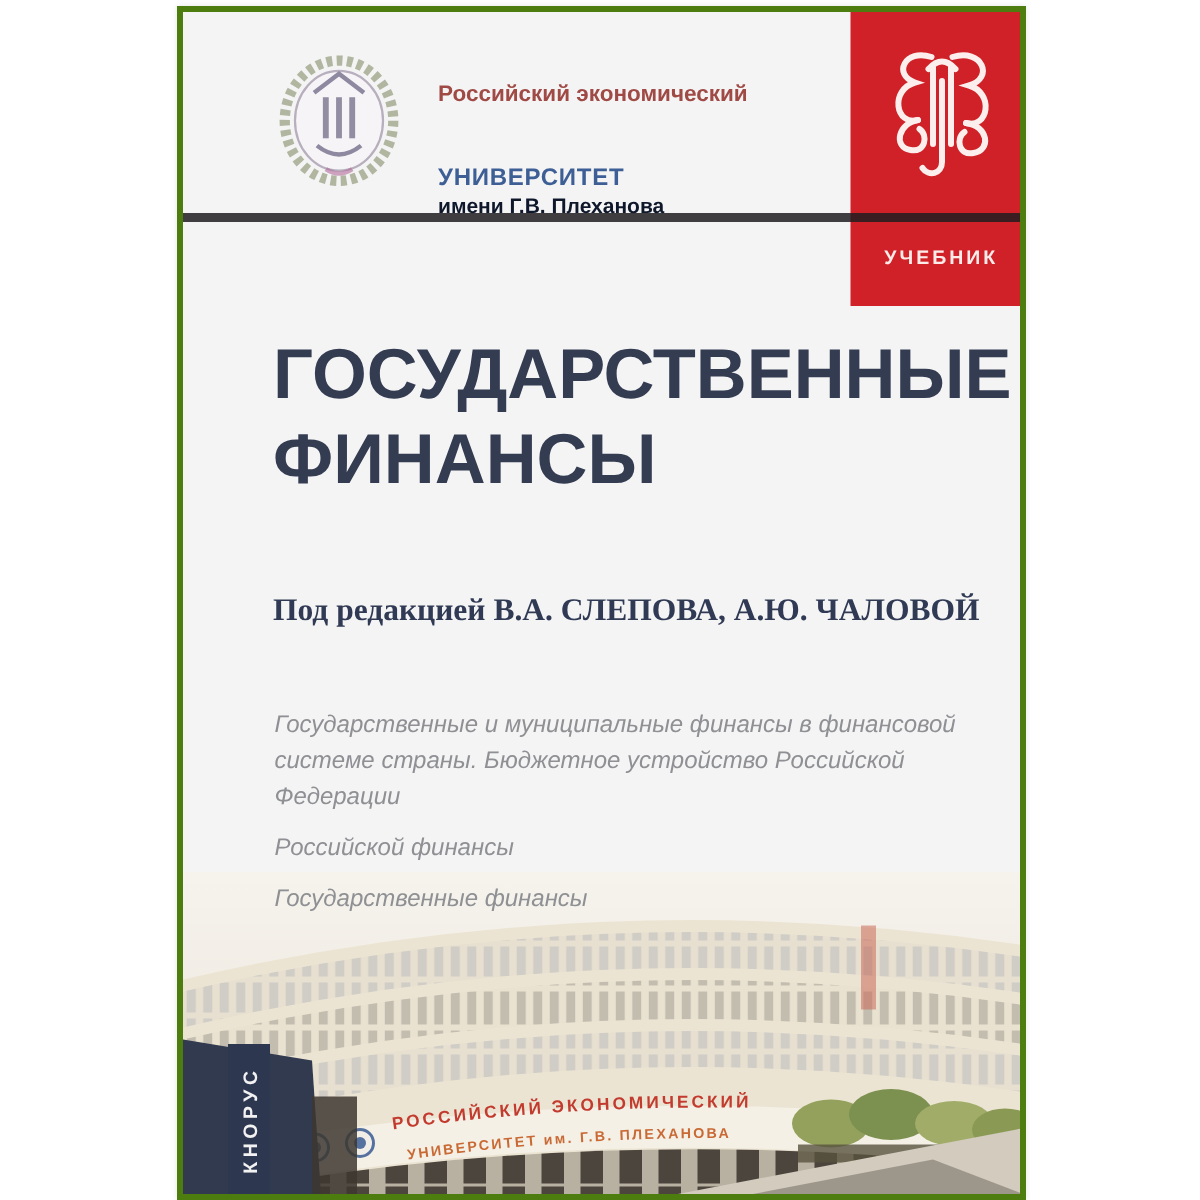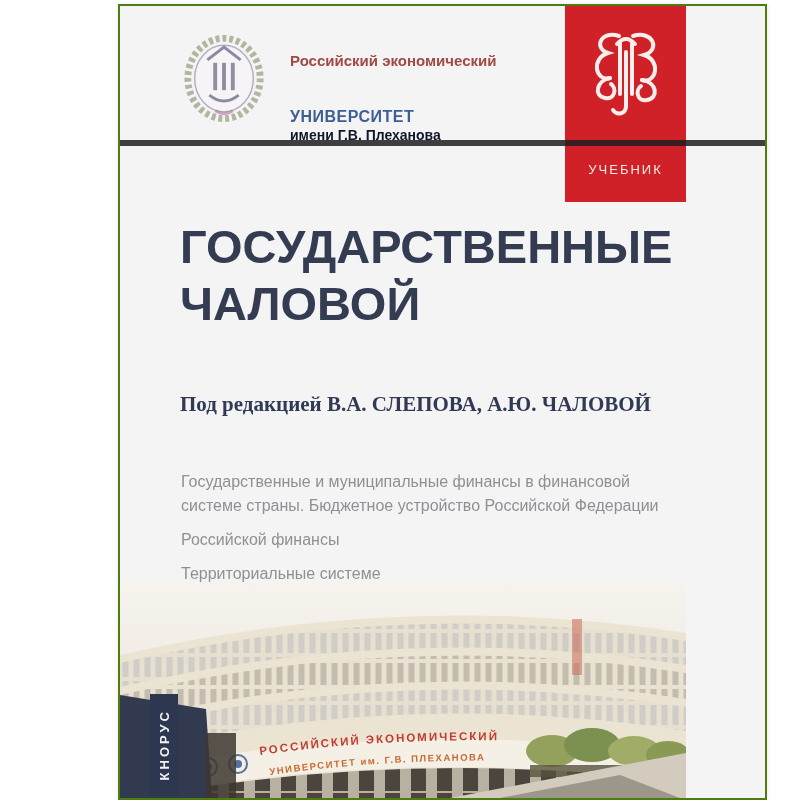--- a/index.html
+++ b/index.html
@@ -1,57 +1,57 @@
 <!DOCTYPE html>
 <html><head>
 <meta charset="utf-8">
 <style>
   html,body{margin:0;padding:0;}
   body{
     width:800px;height:800px;position:relative;background:#ffffff;
     font-family:"Liberation Sans", sans-serif;overflow:hidden;
   }
   .book{
-    position:absolute;left:118px;top:4px;width:649px;height:796px;
-    background:#f4f4f5;border:2px solid #4d7c0f;box-sizing:border-box;
+    position:absolute;left:118px;top:4px;width:566px;height:796px;
+    background:#f4f4f5;border:4px solid #4d7c0f;box-sizing:border-box;
     box-shadow:0 0 4px rgba(0,0,0,0.10);overflow:hidden;
   }
   
   .uni-logo{position:absolute;left:60px;top:24px;display:flex;align-items:flex-start;}
   .uni-emblem{width:88px;height:94px;flex:0 0 auto;}
   .uni-text{margin-left:22px;margin-top:22px;line-height:1.25;}
   .uni-line1{color:#a04a45;font-size:15px;font-weight:bold;}
   .uni-line2{color:#3d5f95;font-size:16px;font-weight:bold;letter-spacing:0.5px;margin-top:36px;}
   .uni-line3{color:#0f172a;font-size:14px;font-weight:bold;}
   
   .red-block{
     position:absolute;left:445px;top:0;width:121px;height:196px;
     background:#cf2127;z-index:2;
   }
   .monogram{position:absolute;left:18px;top:16px;width:86px;height:100px;}
   .badge-label{
     position:absolute;left:0;right:0;top:156px;text-align:center;
-    color:#fcebe9;font-size:13px;font-weight:normal;letter-spacing:2px;
+    color:#fcebe9;font-size:13px;font-weight:bold;letter-spacing:2px;
   }
   
   .rule{
     position:absolute;left:0;top:134px;width:100%;height:6px;
     background:rgba(30,28,32,0.85);z-index:5;
   }
   
   .title{
     position:absolute;left:60px;top:212px;color:#343c52;
     font-size:47px;font-weight:bold;line-height:57px;letter-spacing:0px;z-index:3;
   }
   .editors{
     position:absolute;left:60px;top:386px;color:#303a54;
     font-family:"Liberation Serif", serif;font-size:21px;font-weight:bold;z-index:3;
   }
   
-  .topics{position:absolute;left:61px;top:464px;width:505px;z-index:3;}
+  .topics{position:absolute;left:61px;top:464px;width:505px;z-index:3;font-style:italic;}
   .topic{color:#8f9094;font-size:16px;line-height:24px;margin-bottom:10px;}
   
   .photo{position:absolute;left:0;bottom:0;width:566px;height:215px;overflow:hidden;}
   .photo svg{display:block;}
   
   .knorus{
     position:absolute;left:30px;top:688px;width:28px;height:102px;
     background:#2e3750;display:flex;align-items:center;justify-content:center;z-index:6;
   }
   .knorus span{
@@ -95,29 +95,29 @@
         <path d="M43,30 L43,84 C43,92 34,94 30,88"></path>
       </g>
     </svg>
     <div class="badge-label">УЧЕБНИК</div>
   </div>
 
   <div class="rule"></div>
 
   <div class="title">
     <div>ГОСУДАРСТВЕННЫЕ</div>
-    <div>ЧАЛОВОЙ</div>
+    <div>ФИНАНСЫ</div>
   </div>
 
   <div class="editors">Под редакцией В.А. СЛЕПОВА, А.Ю. ЧАЛОВОЙ</div>
 
   <div class="topics">
     <div class="topic">Государственные и муниципальные финансы в финансовой системе страны. Бюджетное устройство Российской Федерации</div>
     <div class="topic">Российской финансы</div>
-    <div class="topic">Территориальные системе</div>
+    <div class="topic">Государственные финансы</div>
   </div>
 
   <div class="photo">
     <svg width="566" height="215" viewBox="0 0 566 215">
       <defs>
         <linearGradient id="sky" x1="0" y1="0" x2="0" y2="1">
           <stop offset="0" stop-color="#f6f3ed"></stop>
           <stop offset="1" stop-color="#e9e3d8"></stop>
         </linearGradient>
         <pattern id="win1" width="11" height="24" patternUnits="userSpaceOnUse">

